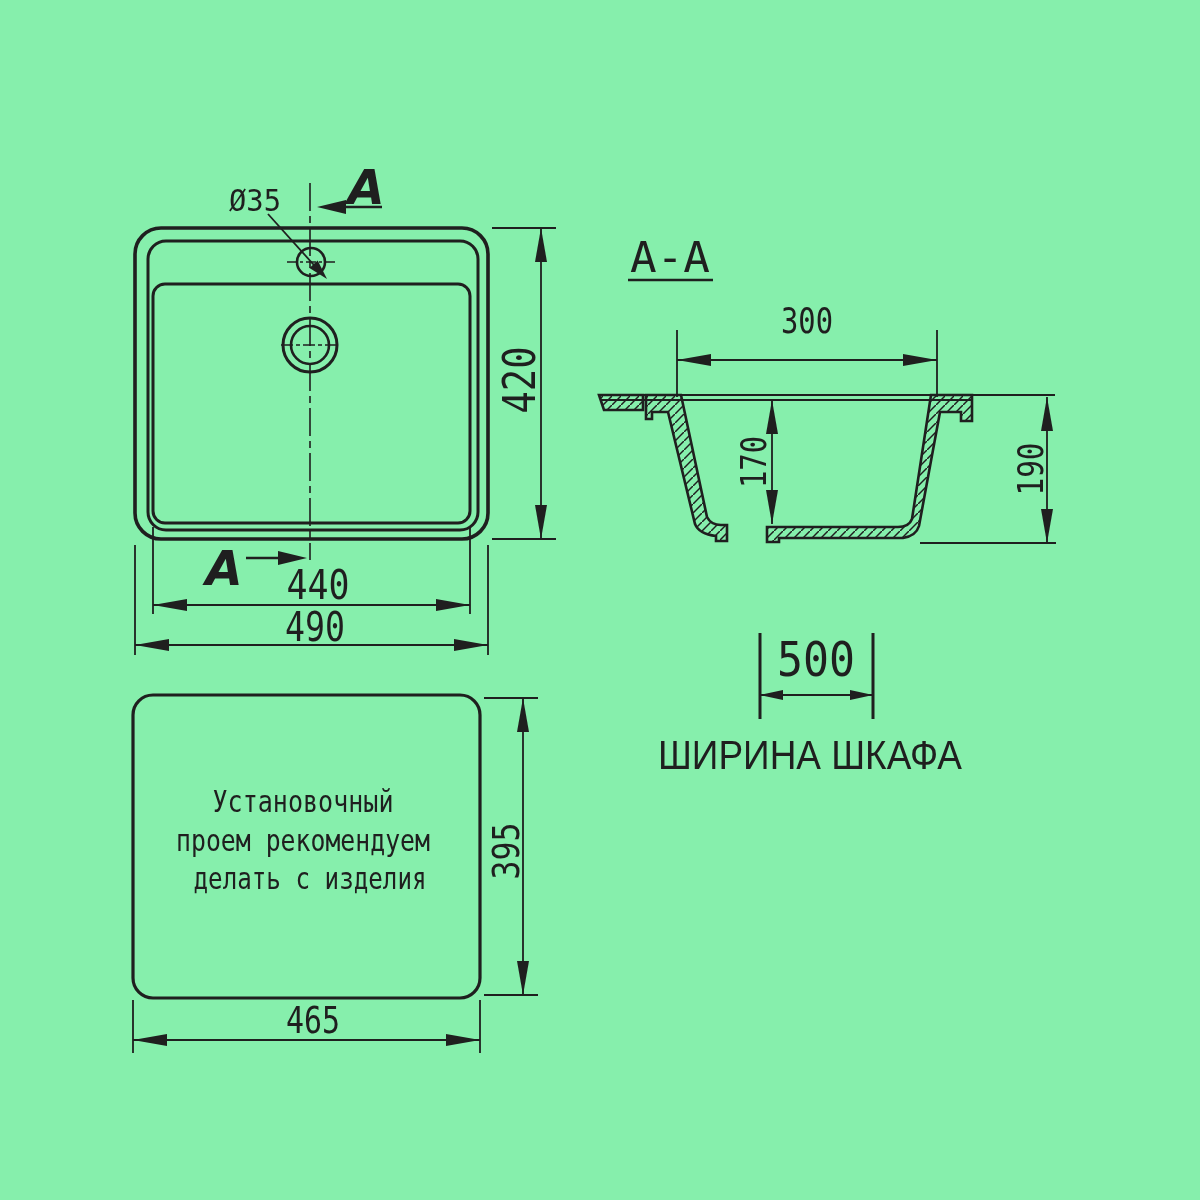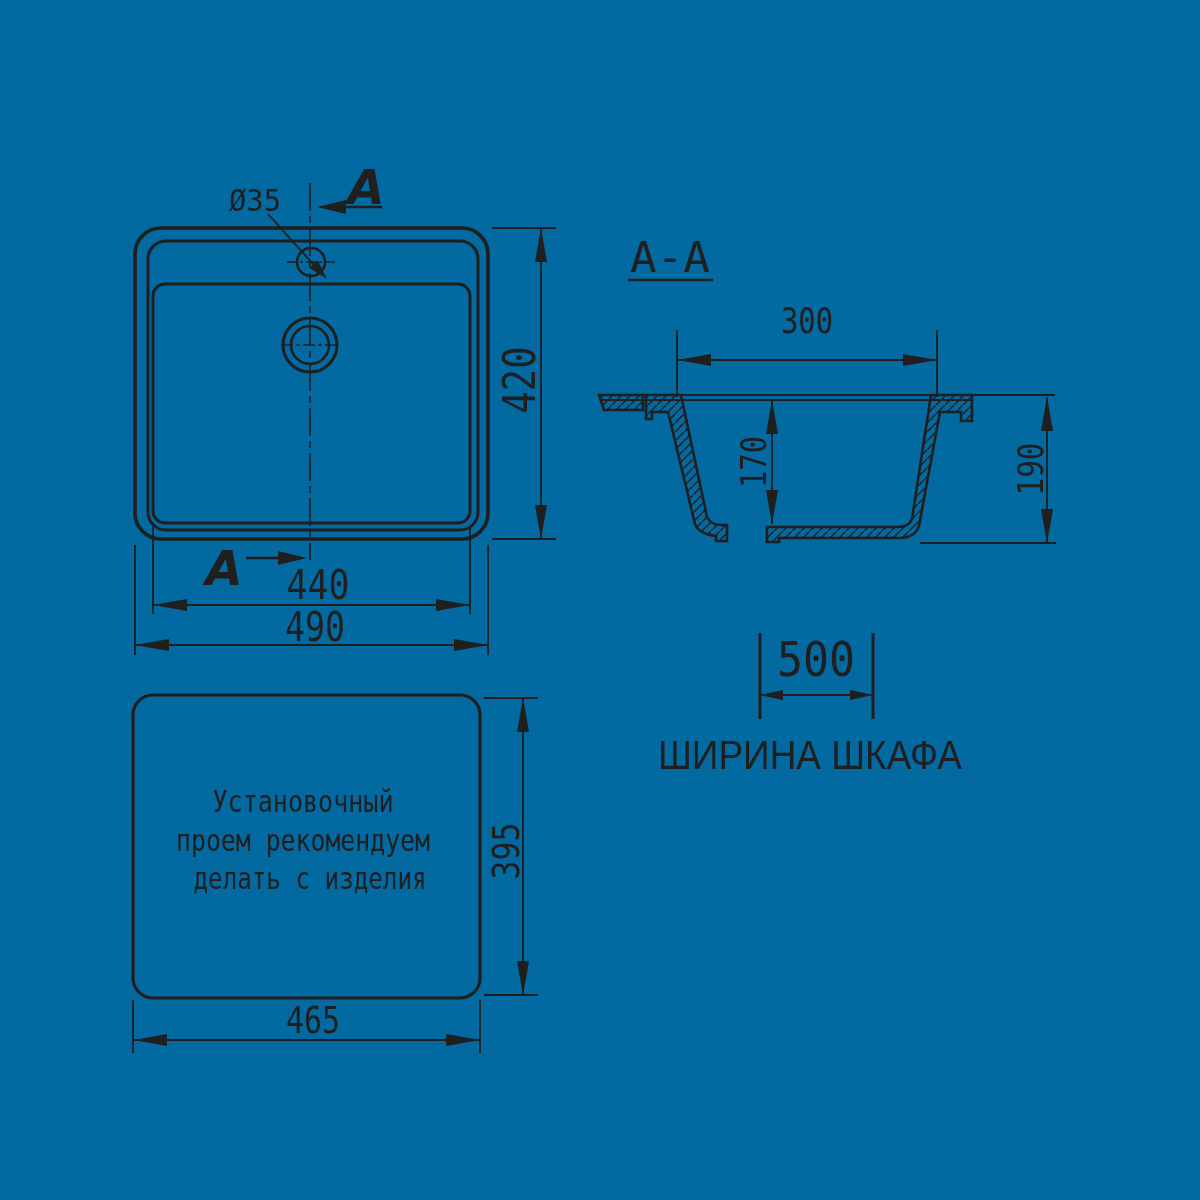--- a/index.html
+++ b/index.html
@@ -1,16 +1,16 @@
 <!DOCTYPE html>
 <html><head>
 <meta charset="utf-8">
 <style>
   html,body{margin:0;padding:0;background:#ffffff;}
-  .page{width:1200px;height:1200px;position:relative;background:#0369a1;}
+  .page{width:1200px;height:1200px;position:relative;background:#86efac;}
   svg{display:block;}
   svg text{fill:#1f1f1f;}
   .txt{font-family:"DejaVu Sans Mono","Liberation Mono",monospace;}
   .lbl{font-family:"Liberation Sans",sans-serif;}
   .ital{font-family:"DejaVu Sans",sans-serif;font-style:italic;font-weight:600;}
   .ln{fill:none;stroke:#1f1f1f;}
   .dim{fill:none;stroke:#1f1f1f;stroke-width:1.8;}
   .ar{fill:#1f1f1f;stroke:none;}
   .mat{fill:url(#hatch);stroke:#1f1f1f;stroke-width:2.6;stroke-linejoin:miter;}
 </style>

